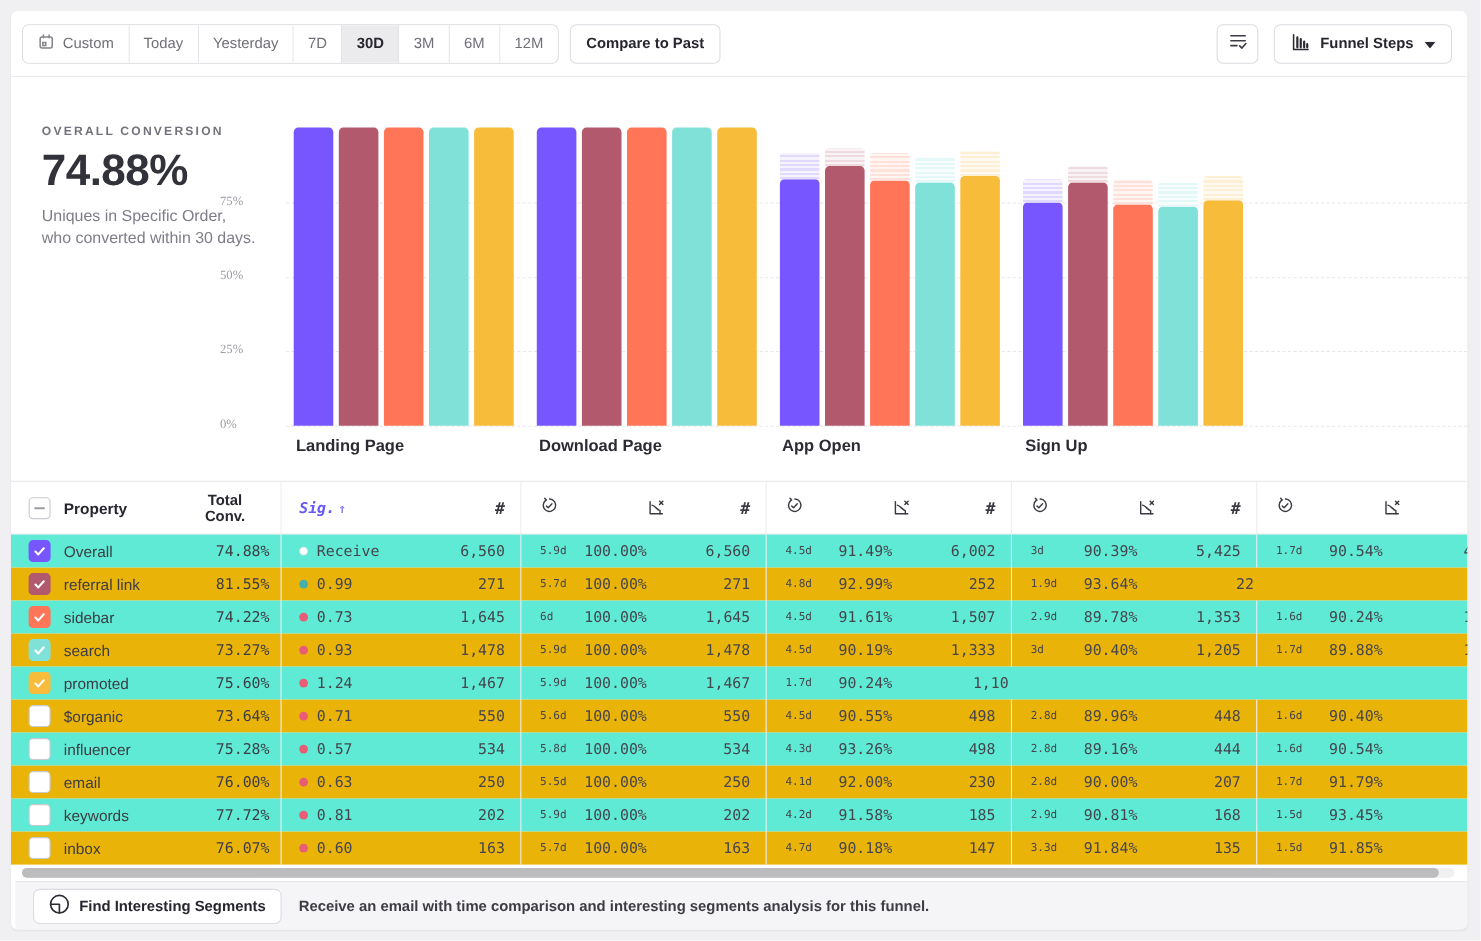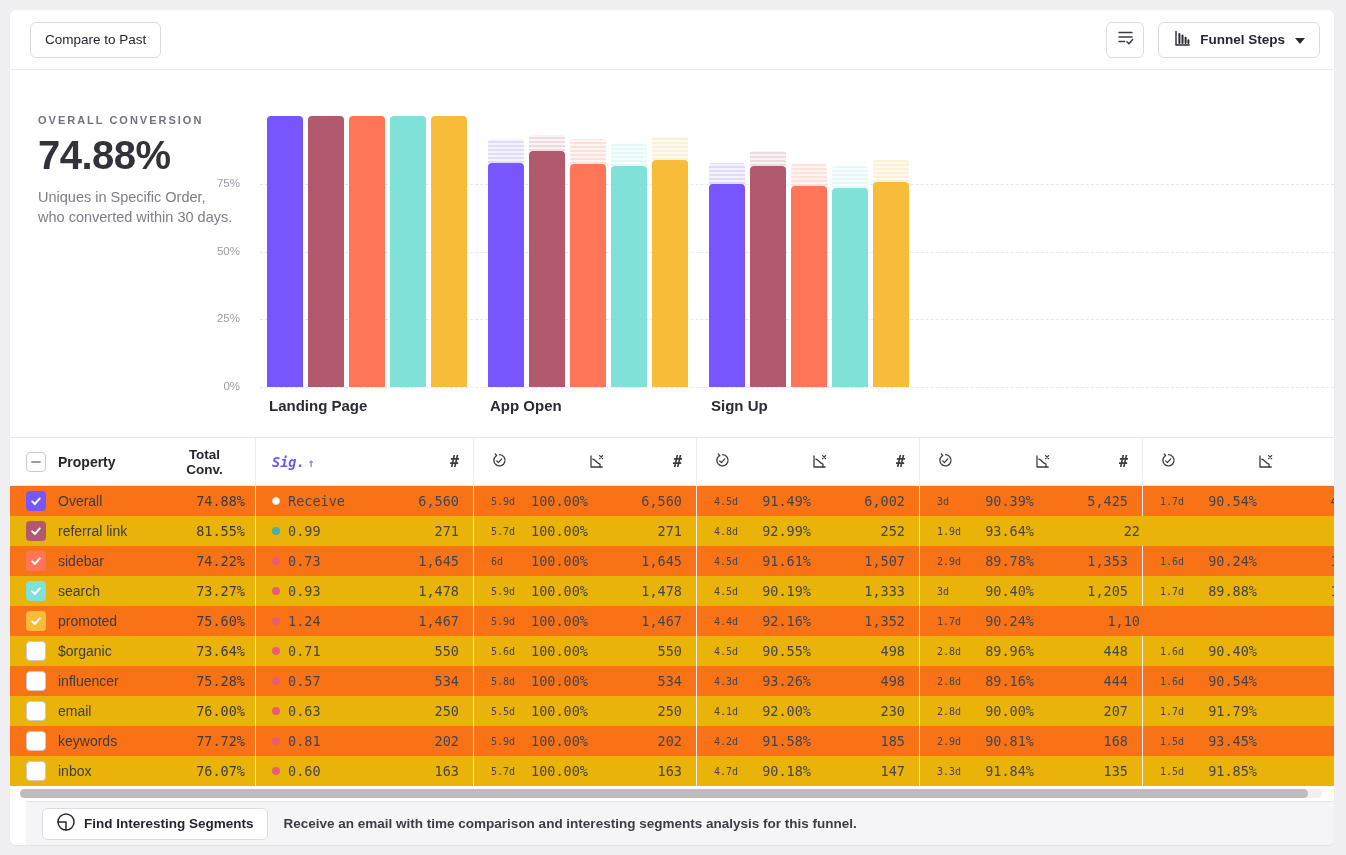--- a/index.html
+++ b/index.html
@@ -24,32 +24,32 @@
              border:1px solid #dcdce1; border-radius:6px; background:#fff; cursor:pointer; }
   .caret { margin-left:2px; }
 
   
   .chart-sec { position:relative; height:367px; overflow:hidden; }
   .summary { position:absolute; left:28px; top:44px; width:198px; }
   .summary .lab { font-size:11px; font-weight:bold; letter-spacing:2px; color:#72727c; }
   .summary .val { font-size:40px; font-weight:bold; color:#32323a; margin-top:7px; letter-spacing:-0.5px; }
   .summary .desc { font-size:14.5px; color:#7d7d88; line-height:19.5px; margin-top:10px; }
   .gridline { position:absolute; left:250px; right:0; border-top:1px dashed #e7e7eb; }
-  .ytick { position:absolute; width:40px; text-align:right; font-size:11.5px; color:#9b9ba3; }
+  .ytick { position:absolute; width:40px; font-size:11.5px; color:#9b9ba3;font-family:Liberation Serif, serif; }
   .groups { position:absolute; left:257px; top:46px; height:271px; display:flex; gap:21px; }
   .cgroup { position:relative; width:200px; display:flex; gap:5px; align-items:flex-end; }
   .barwrap { position:relative; width:36px; height:100%; }
   .bar { position:absolute; bottom:0; left:0; width:100%; border-radius:4px 4px 0 0; }
   .ghost { position:absolute; left:0; width:100%; border-radius:3px 3px 0 0; }
   .glabel { position:absolute; top:calc(100% + 10px); left:2px; font-size:15px; font-weight:bold; color:#2b2b33; white-space:nowrap; }
 
   
   .table { position:relative; border-top:1px solid #e8e8ec; }
   .thead { display:flex; height:48px; align-items:center; border-bottom:1px solid #e8e8ec; }
-  .trow  { display:flex; height:30px; align-items:center; background:#f97316; }
+  .trow  { display:flex; height:30px; align-items:center; background:#5eead4; }
   .trow.alt { background:#eab308; }
   .t-check { padding-left:16px; width:36px; flex:none; display:flex; align-items:center; }
   .cb { width:20px; height:20px; border:1.5px solid #c9c9cf; border-radius:4px; background:#fff;
         display:flex; align-items:center; justify-content:center; cursor:pointer; }
   .cb svg { display:none; }
   .cb.on { border:none; }
   .cb.on svg { display:block; }
   .t-prop { margin-left:12px; width:110px; flex:none; font-size:14px; color:#3c3c44; }
   .t-total { width:87px; flex:none; text-align:right; padding-right:10px; font-size:13.5px; color:#3c3c44; }
   .th-prop { font-weight:bold; font-size:14px; color:#26262e; }
@@ -73,33 +73,53 @@
   .g5 .hash { padding-right:0; transform:translateX(8px); }
   .h-icon-time { flex:none; width:52px; padding-left:17px; box-sizing:content-box; width:35px; }
   .h-icon-pct { flex:none; width:79px; display:flex; justify-content:flex-end; }
 
   
   .hscroll { position:relative; height:16px; }
   .hs-track { position:absolute; left:10px; right:12px; top:3px; height:9px; border-radius:5px; background:#f0f0f1; }
   .hs-thumb { position:absolute; left:10px; width:1288px; top:3px; height:9px; border-radius:5px; background:#bcbcbf; cursor:pointer; }
 
   
-  .footer { position:absolute; left:16px; right:0; bottom:0; height:44px; background:#f5f5f7; border-top:1px solid #e5e5e9;
+  .footer { position:absolute; left:4px; right:0; bottom:0; height:44px; background:#f5f5f7; border-top:1px solid #e5e5e9;
             display:flex; align-items:center; padding:0 16px; }
   .footer .note { margin-left:16px; font-size:13.5px; font-weight:bold; color:#3c3c44; }
   .fbtn { height:32px; display:flex; align-items:center; gap:8px; padding:0 13px; background:#fff;
           border:1px solid #dcdce1; border-radius:6px; font-size:13.5px; font-weight:bold; color:#26262e; cursor:pointer; }
 </style>
 </head>
 <body>
 
 <div class="card">
 
   <div class="toolbar">
-    <div class="btn" style="margin-left:10px; font-weight:normal;">
+    <div class="seg">
+      <div class="seg-btn">
+        <span>
+          <svg width="16" height="16" viewBox="0 0 16 16" fill="none" stroke="#85858e" stroke-width="1.4" stroke-linecap="round">
+            <rect x="2.5" y="3.6" width="11" height="10" rx="1.8"></rect>
+            <path d="M5.4 1.8 V4.4 M10.6 1.8 V4.4"></path>
+            <rect x="4.9" y="8.7" width="2.7" height="2.7"></rect>
+          </svg>
+        </span>
+        <span>Custom</span>
+      </div>
+
+    <div class="seg-btn">Today</div>
+        <div class="seg-btn">Yesterday</div>
+        <div class="seg-btn">7D</div>
+        <div class="seg-btn sel">30D</div>
+        <div class="seg-btn">3M</div>
+        <div class="seg-btn">6M</div>
+        <div class="seg-btn">12M</div>
+      </div>
+    <div class="btn" style="margin-left:10px; font-weight:bold;">
       <span>Compare to Past</span>
     </div>
     <div class="spacer"></div>
     <div class="iconbtn" style="margin-right:14px;">
       <span>
         <svg width="19" height="19" viewBox="0 0 19 19" fill="none" stroke="#3c3c44" stroke-width="1.5" stroke-linecap="round" stroke-linejoin="round">
           <path d="M3 4.5 H16 M3 9 H16 M3 13.5 H8.5"></path>
           <path d="M11 13.7 L13 15.7 L16.6 11.6"></path>
         </svg>
       </span>
@@ -150,20 +170,38 @@
           <div class="barwrap">
             <div class="bar" style="height: 100%; background: rgb(128, 225, 217);"></div>
           </div>
           <div class="barwrap">
             <div class="bar" style="height: 100%; background: rgb(248, 188, 59);"></div>
           </div>
           <div class="glabel">Landing Page</div>
         </div>
         <div class="cgroup">
           <div class="barwrap">
+            <div class="bar" style="height: 100%; background: rgb(120, 86, 255);"></div>
+          </div>
+          <div class="barwrap">
+            <div class="bar" style="height: 100%; background: rgb(178, 89, 110);"></div>
+          </div>
+          <div class="barwrap">
+            <div class="bar" style="height: 100%; background: rgb(255, 117, 87);"></div>
+          </div>
+          <div class="barwrap">
+            <div class="bar" style="height: 100%; background: rgb(128, 225, 217);"></div>
+          </div>
+          <div class="barwrap">
+            <div class="bar" style="height: 100%; background: rgb(248, 188, 59);"></div>
+          </div>
+          <div class="glabel">Download Page</div>
+        </div>
+        <div class="cgroup">
+          <div class="barwrap">
             <div class="bar" style="height: 82.7%; background: rgb(120, 86, 255);"></div>
             <div class="ghost" style="bottom: 82.7%; height: 8.79%; background: repeating-linear-gradient(0deg, rgb(225, 218, 255) 0px, rgb(225, 218, 255) 2px, rgb(246, 243, 255) 2px, rgb(246, 243, 255) 4px);"></div>
           </div>
           <div class="barwrap">
             <div class="bar" style="height: 87.08%; background: rgb(178, 89, 110);"></div>
             <div class="ghost" style="bottom: 87.08%; height: 5.91%; background: repeating-linear-gradient(0deg, rgb(238, 218, 223) 0px, rgb(238, 218, 223) 2px, rgb(250, 243, 245) 2px, rgb(250, 243, 245) 4px);"></div>
           </div>
           <div class="barwrap">
             <div class="bar" style="height: 82.25%; background: rgb(255, 117, 87);"></div>
             <div class="ghost" style="bottom: 82.25%; height: 9.36%; background: repeating-linear-gradient(0deg, rgb(255, 225, 218) 0px, rgb(255, 225, 218) 2px, rgb(255, 245, 243) 2px, rgb(255, 245, 243) 4px);"></div>
@@ -463,25 +501,20 @@
       <div class="sig-wrap">
         <span class="sdot pink"></span>
         <span class="sig-val mono">1.24</span>
       </div>
       <div class="c-count mono">1,467</div>
     </div>
     <div class="group gN">
       <div class="c-time mono">5.9d</div>
       <div class="c-pct mono">100.00%</div>
       <div class="c-count mono">1,467</div>
-    </div>
-    <div class="group gN">
-      <div class="c-time mono">4.4d</div>
-      <div class="c-pct mono">92.16%</div>
-      <div class="c-count mono">1,352</div>
     </div>
     <div class="group gN g5">
       <div class="c-time mono">1.7d</div>
       <div class="c-pct mono">90.24%</div>
       <div class="c-count mono">1,10</div>
     </div>
   </div>
 
   <div class="trow alt">
     <div class="t-check">

